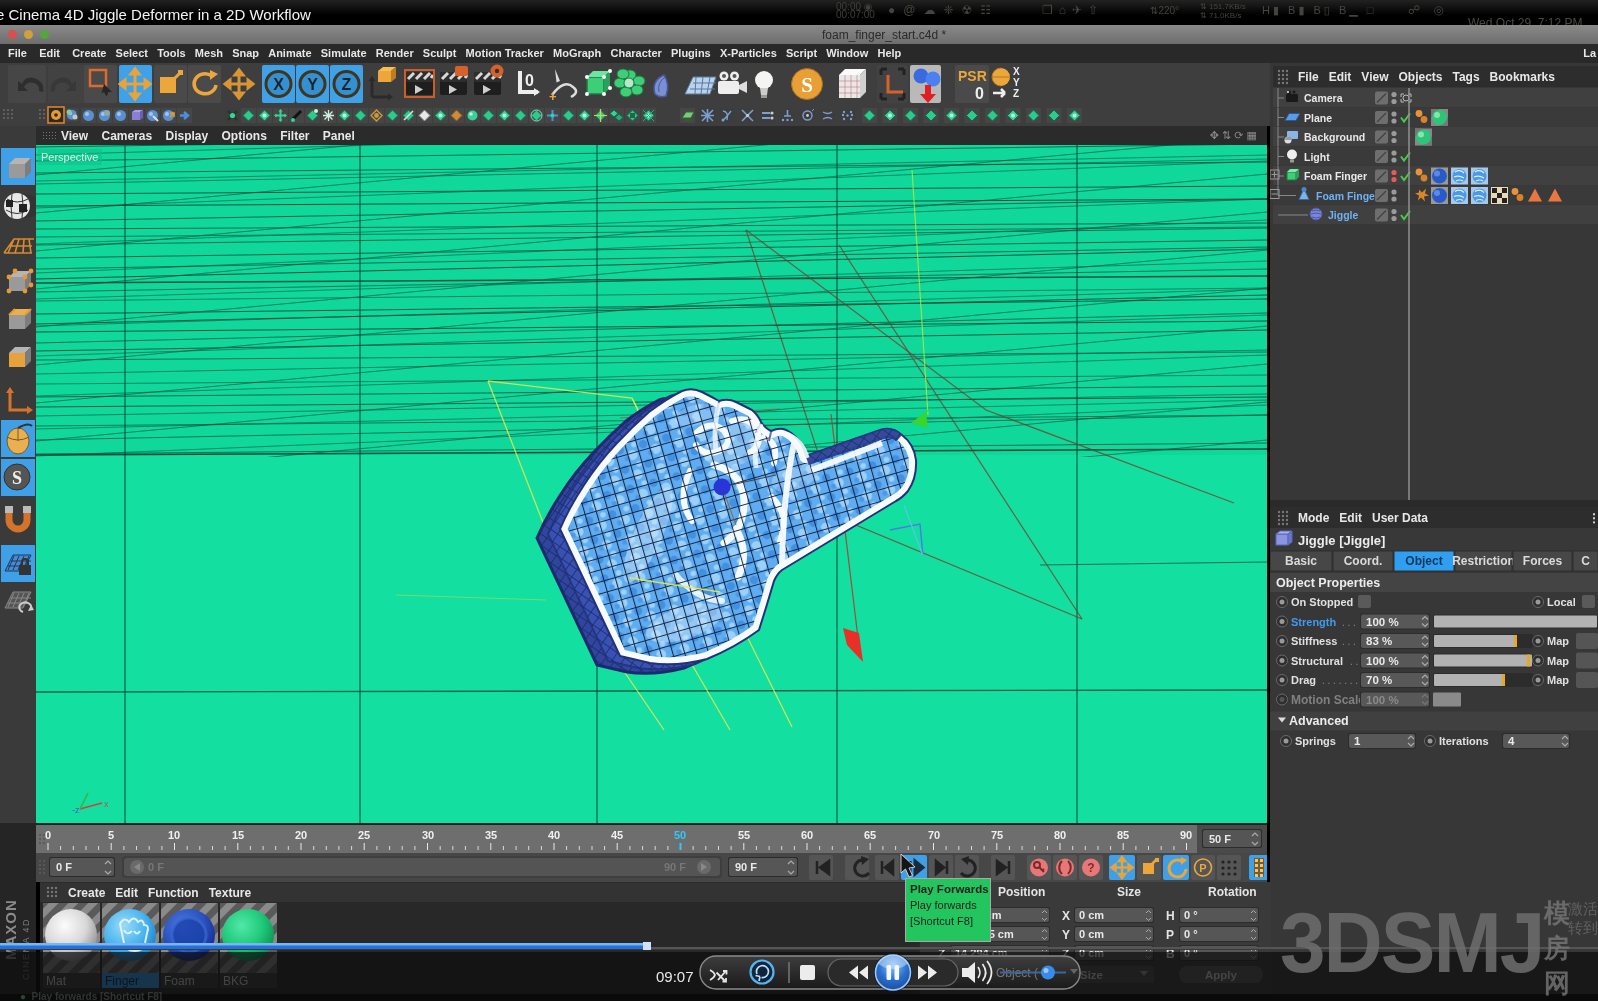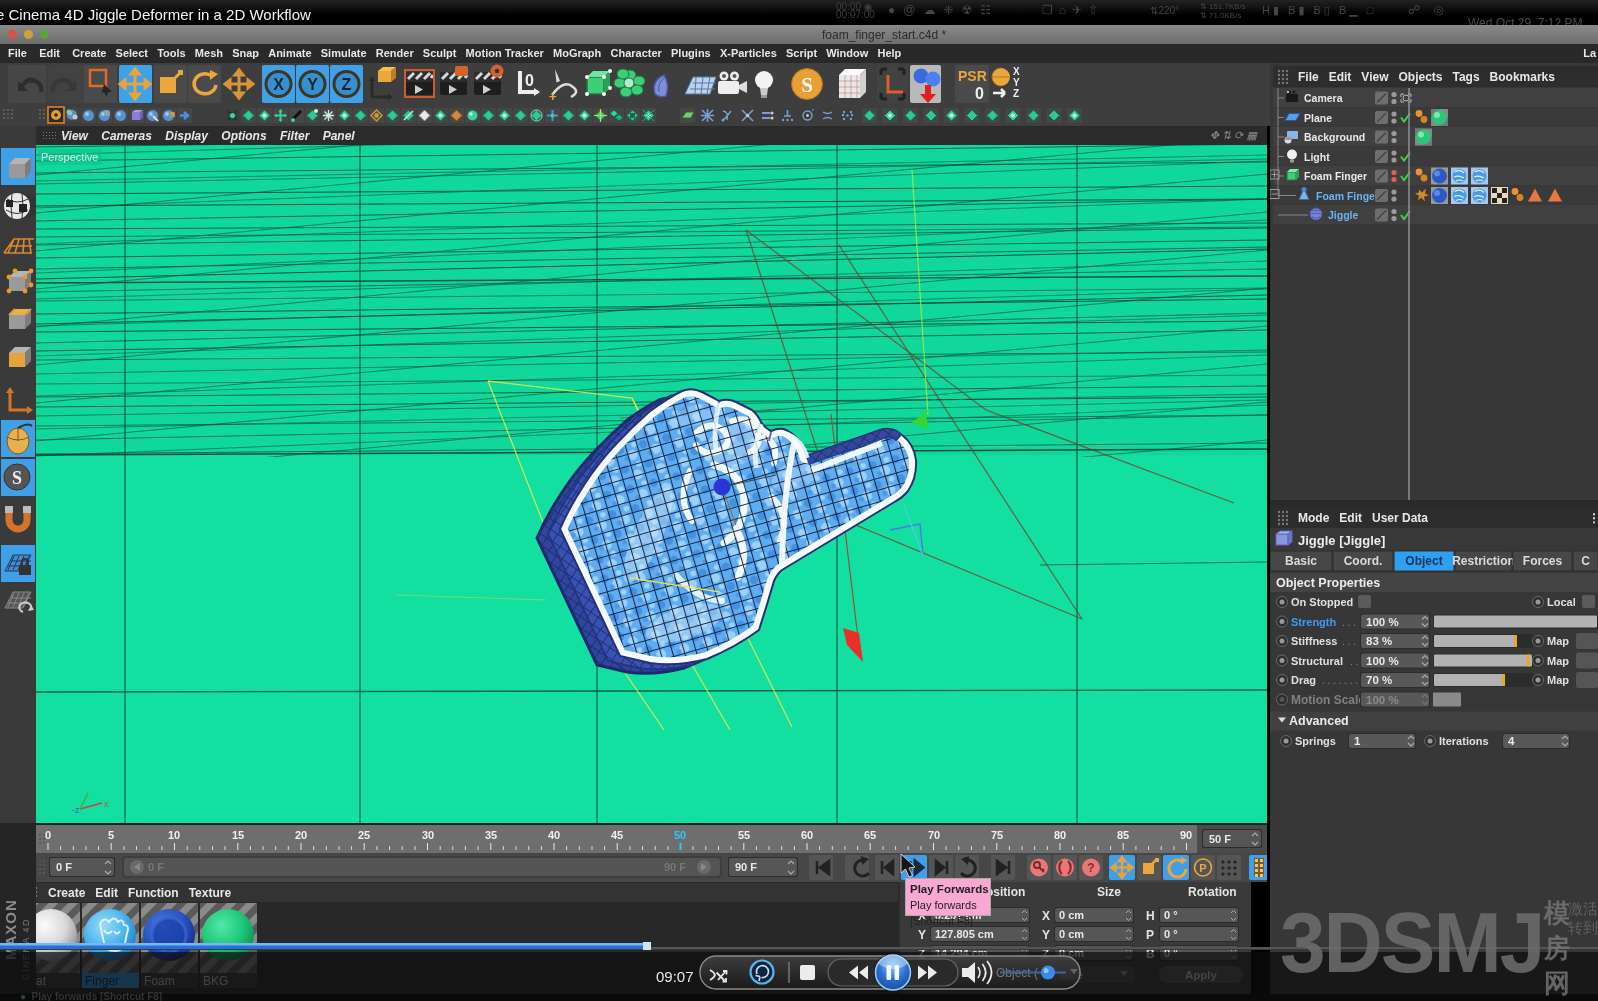--- a/index.html
+++ b/index.html
@@ -419,21 +419,21 @@
       <use href="#gdia2" x="944.0" y="3"></use>
       <use href="#gdia" x="964.5" y="3"></use>
       <use href="#gdia" x="985.0" y="3"></use>
       <use href="#gdia2" x="1005.5" y="3"></use>
       <use href="#gdia" x="1026.0" y="3"></use>
       <use href="#gdia" x="1046.5" y="3"></use>
       <use href="#gdia2" x="1067.0" y="3"></use>
 </svg>
 </div>
 
-<div class="abs" style="left:36px;top:126px;width:1231px;height:19px;background:#2b2b2b;font-style:italic;">
+<div class="abs" style="left:36px;top:126px;width:1231px;height:19px;background:#2b2b2b;">
   <div class="abs" style="left:6px;top:5px;width:14px;height:10px;background:radial-gradient(circle 1px, #777 40%, transparent 45%) 0 0/3px 3px;"></div>
   <div class="abs menutxt" style="left:25px;top:3px;">View&nbsp;&nbsp;&nbsp;&nbsp;Cameras&nbsp;&nbsp;&nbsp;&nbsp;Display&nbsp;&nbsp;&nbsp;&nbsp;Options&nbsp;&nbsp;&nbsp;&nbsp;Filter&nbsp;&nbsp;&nbsp;&nbsp;Panel</div>
   <div class="abs" style="right:10px;top:3px;color:#8a8a8a;font-size:11px;">✥ ⇅ ⟳ ▦</div>
 </div>
 
 <div id="leftcol" class="abs" style="left:0;top:126px;width:36px;height:697px;background:#3a3a3a;">
 <svg width="36" height="697" style="position:absolute;left:0;top:0">
   <defs>
     <g id="cube3d">
           <rect x="6" y="12" width="16" height="14" fill="#9a9a9a"></rect>
@@ -1183,21 +1183,21 @@
       <rect x="1224" y="36" width="3" height="3" fill="#e8c870"></rect>
 <rect x="1219" y="41" width="3" height="3" fill="#e8c870"></rect>
       <rect x="1224" y="41" width="3" height="3" fill="#e8c870"></rect>
 <rect x="1219" y="46" width="3" height="3" fill="#e8c870"></rect>
       <rect x="1224" y="46" width="3" height="3" fill="#e8c870"></rect>
 <rect x="1219" y="51" width="3" height="3" fill="#e8c870"></rect>
       <rect x="1224" y="51" width="3" height="3" fill="#e8c870"></rect>
 </svg>
 </div>
 
-<div id="bottompanels" class="abs" style="left:20px;top:882px;width:1231px;height:119px;background:#84cc16;">
+<div id="bottompanels" class="abs" style="left:40px;top:882px;width:1231px;height:119px;background:#84cc16;">
 <svg width="1231" height="119" style="position:absolute;left:0;top:0">
 <rect width="1231" height="119" fill="#2b2b2b"></rect>
 <rect x="0" y="1" width="878" height="19" fill="#333"></rect>
 <g fill="#777">
 <circle cx="8" cy="6" r="1.2"></circle>
 <circle cx="8" cy="10" r="1.2"></circle>
 <circle cx="8" cy="14" r="1.2"></circle>
 <circle cx="12" cy="6" r="1.2"></circle>
 <circle cx="12" cy="10" r="1.2"></circle>
 <circle cx="12" cy="14" r="1.2"></circle>
@@ -1326,21 +1326,21 @@
 </svg>
 </div>
 
 <div id="logostrip" class="abs" style="left:0;top:823px;width:36px;height:178px;background:#252525;">
     <svg width="36" height="178" style="position:absolute;left:0;top:0">
       <text transform="translate(16,137) rotate(-90)" font-size="15" font-weight="bold" fill="#8a8a8a" font-family="Liberation Sans" letter-spacing="1">MAXON</text>
       <text transform="translate(29,157) rotate(-90)" font-size="9" fill="#7a7a7a" font-family="Liberation Sans" letter-spacing="1.5">CINEMA 4D</text>
     </svg>
   </div>
 
-<div class="abs" style="left:905px;top:878px;width:86px;height:38px;background:#f9a8d4;border:1px solid #aaa;z-index:30;font-size:11px;color:#222;padding:2px 0 0 4px;line-height:16px;"><span style="font-weight:bold;font-size:11.5px;white-space:nowrap;">Play Forwards</span><br><span style="white-space:nowrap;">Play forwards</span><br><span style="white-space:nowrap;">[Shortcut F8]</span></div>
+<div class="abs" style="left:905px;top:878px;width:86px;height:64px;background:#22c55e;border:1px solid #aaa;z-index:30;font-size:11px;color:#222;padding:2px 0 0 4px;line-height:16px;"><span style="font-weight:bold;font-size:11.5px;white-space:nowrap;">Play Forwards</span><br><span style="white-space:nowrap;">Play forwards</span><br><span style="white-space:nowrap;">[Shortcut F8]</span></div>
 
 <div id="videooverlay" class="abs" style="left:0;top:940px;width:1598px;height:61px;z-index:40;">
 <svg width="1598" height="61" style="position:absolute;left:0;top:0">
   <defs>
     <linearGradient id="pillg" x1="0" y1="0" x2="0" y2="1">
       <stop offset="0" stop-color="#4a4a4a" stop-opacity="0.75"></stop>
           <stop offset="1" stop-color="#1a1a1a" stop-opacity="0.8"></stop>
     </linearGradient>
     <radialGradient id="pauseg" cx="0.5" cy="0.3" r="0.9">
       <stop offset="0" stop-color="#8ec4f8"></stop>

